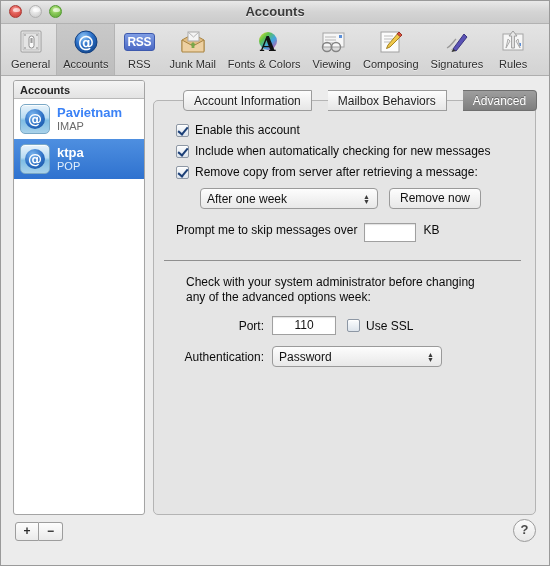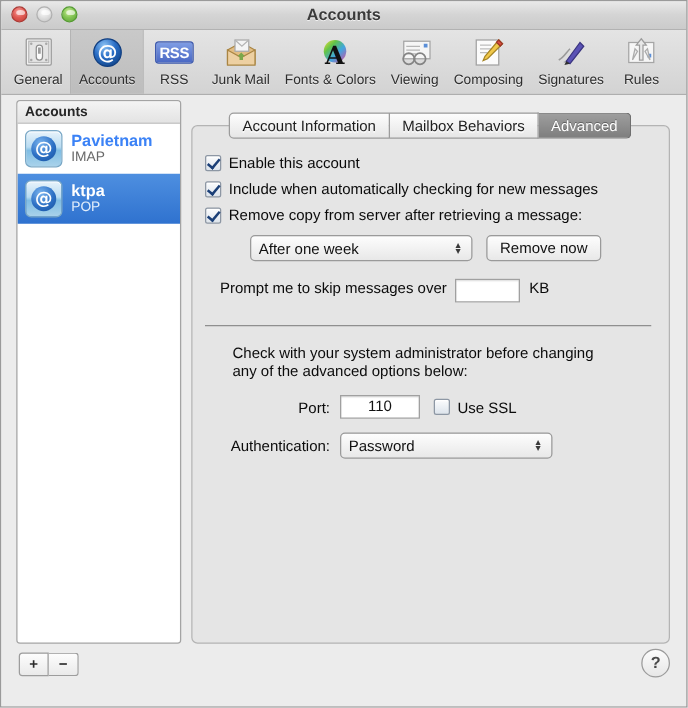--- a/index.html
+++ b/index.html
@@ -254,20 +254,21 @@
     left: 152px; top: 14px;
     width: 383px;
     height: 425px;
   }
   .tabstrip {
     position: absolute;
     left: 30px; top: 0;
     height: 21px;
     display: flex;
     z-index: 3;
+    gap: 16px;
   }
   .tab {
     height: 21px;
     line-height: 20px;
     padding: 0 10px;
     font-size: 12px;
     color: #1d1d1d;
     background: linear-gradient(to bottom, #fdfdfd 0%, #e6e6e6 100%);
     border: 1px solid #9c9c9c;
     box-sizing: border-box;
@@ -293,21 +294,21 @@
     background: #e5e5e5;
     border: 1px solid #b4b4b4;
     border-radius: 5px;
   }
 
   
   .form { position: relative; padding: 22px 0 0 0; }
   .cbrow {
     display: flex;
     align-items: flex-start;
-    margin: 0 0 7px 10px;
+    margin: 0 0 7px 22px;
   }
   .checkbox {
     width: 13px; height: 13px;
     box-sizing: border-box;
     border: 1px solid #8d97a4;
     border-radius: 2px;
     background: linear-gradient(to bottom, #fbfcfd 0%, #dde4ec 100%);
     box-shadow: inset 0 1px 0 #fff;
     flex: none;
     margin-right: 6px;
@@ -622,21 +623,21 @@
           <div class="plainrow">
             <span>Prompt me to skip messages over</span>
             <span class="field" style="width:52px; margin:0 7px;"></span>
             <span>KB</span>
           </div>
 
           <div class="divider"></div>
 
           <div class="admin-note">
             <div>Check with your system administrator before changing</div>
-            <div>any of the advanced options below:</div>
+            <div>any of the advanced options week:</div>
           </div>
 
           <div class="labeled">
             <div class="lbl">Port:</div>
             <div class="field" style="width:64px; text-align:center;">110</div>
             <div class="checkbox" style="margin-left:11px; margin-top:0;"></div>
             <div class="cblabel">Use SSL</div>
           </div>
 
           <div class="labeled">

